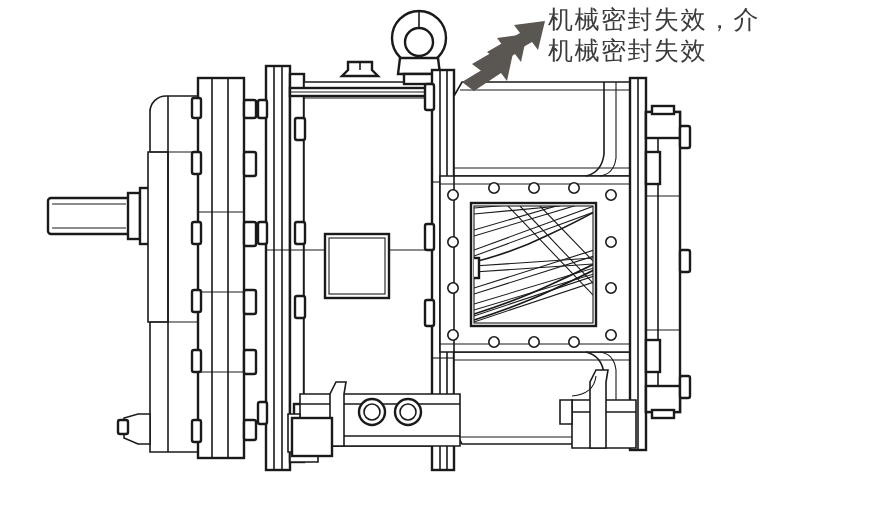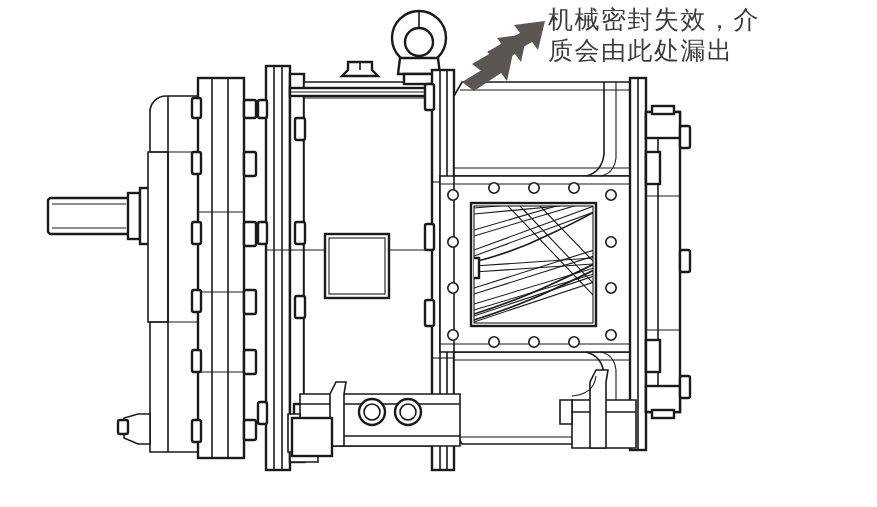--- a/index.html
+++ b/index.html
@@ -289,16 +289,16 @@
 
       <path class="arrw" d="M472,64 L503,46 L497,38 L527,34 L521,62 L515,54 L484,73 Z"></path>
 
       <path class="arrw" d="M462,82 L490,65 L484,57 L513,53 L507,81 L501,73 L474,91 Z"></path>
     </g>
 
   </svg>
 
   <div class="annot-text">
     <span class="annot-line">机械密封失效，介</span>
-    <span class="annot-line">质会由此处漏出</span>
+    <span class="annot-line">机械密封失效</span>
   </div>
 
 </div>
 
 </body></html>

